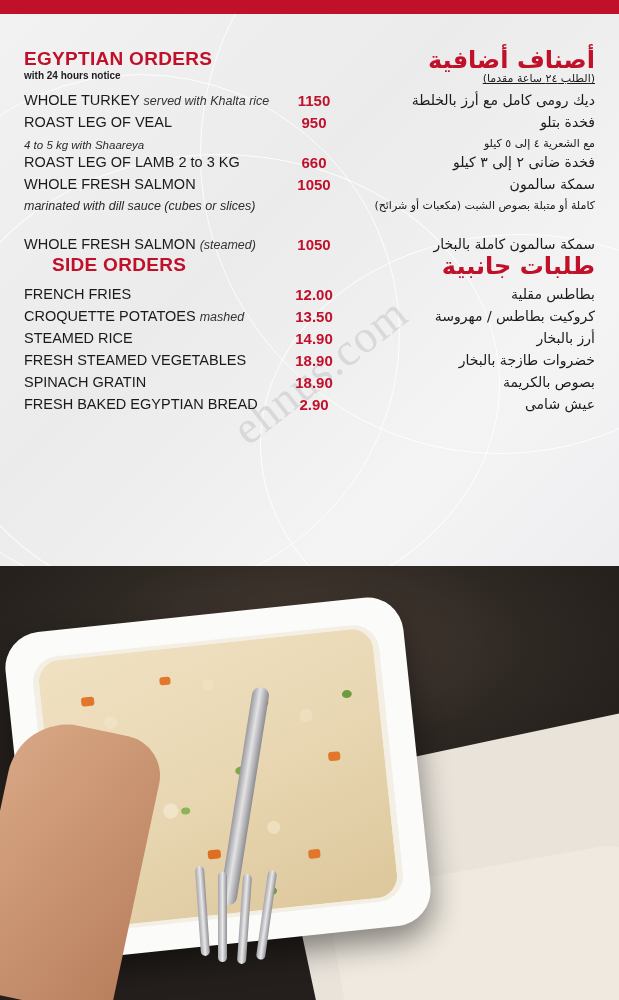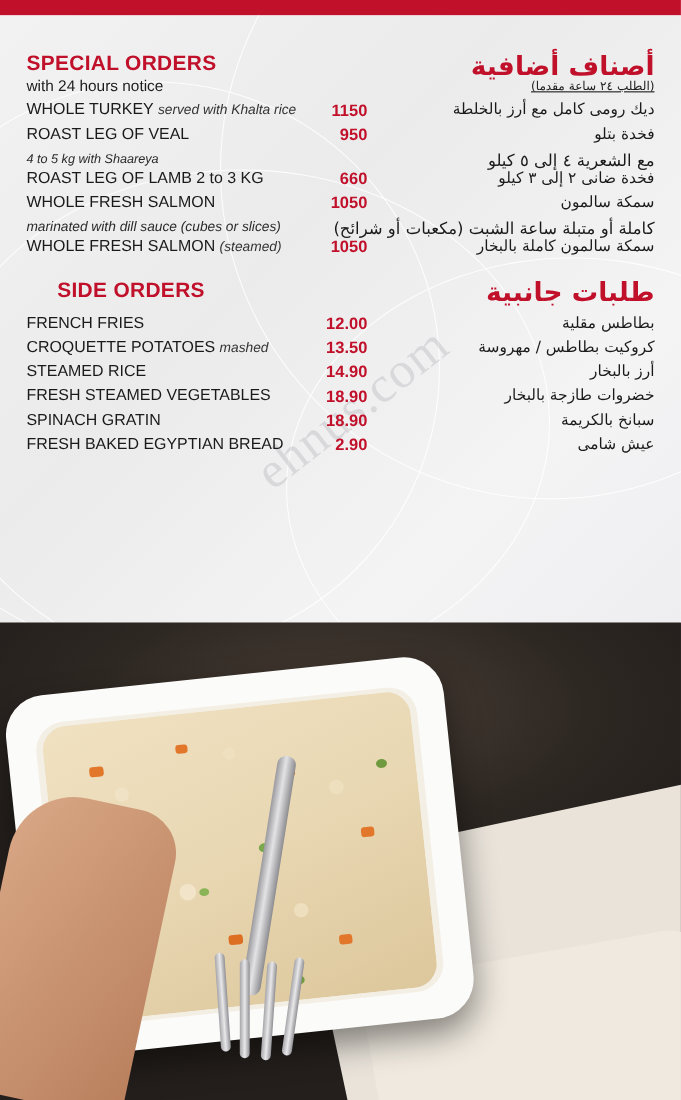--- a/index.html
+++ b/index.html
@@ -60,22 +60,22 @@
     left: 24px;
     font-size: 19px;
     font-weight: bold;
     color: #c0102a;
     letter-spacing: 0.3px;
   }
   .sec-head-en-sub {
     position: absolute;
     left: 24px;
     top: 24px;
-    font-size: 14px;
-    font-weight: normal;
+    font-size: 10px;
+    font-weight: bold;
     color: #1c1c1c;
   }
   .sec-head-ar {
     position: absolute;
     right: 24px;
     font-size: 24px;
     font-weight: bold;
     color: #c0102a;
     direction: rtl;
     font-family: "DejaVu Sans", sans-serif;
@@ -119,41 +119,41 @@
     color: #2a2a2a;
     text-align: right;
   }
   .en.note-big {
     font-size: 12.5px;
     font-style: italic;
     color: #2a2a2a;
   }
   .price {
     position: absolute;
-    left: 258px;
+    left: 276px;
     top: 0;
     width: 76px;
-    text-align: right;
+    text-align: center;
     font-size: 15px;
     font-weight: bold;
     color: #c0102a;
   }
   .ar {
     position: absolute;
     right: 24px;
     top: 0;
     font-size: 14px;
     color: #1a1a1a;
     direction: rtl;
     text-align: center;
     white-space: nowrap;
     font-family: "DejaVu Sans", sans-serif;
   }
   .ar.small {
-    font-size: 15px;
+    font-size: 11px;
   }
 
   
   .photo {
     position: absolute;
     left: 0; top: 566px;
     width: 619px; height: 434px;
     overflow: hidden;
     background: #2a2320;
   }
@@ -240,21 +240,21 @@
 
   <div class="menu-panel">
     <div class="swirl" style="left:-120px; top:60px; width:520px; height:520px;"></div>
     <div class="swirl" style="left:-60px; top:140px; width:560px; height:460px;"></div>
     <div class="swirl" style="left:200px; top:-160px; width:600px; height:600px;"></div>
     <div class="swirl" style="left:260px; top:220px; width:520px; height:420px;"></div>
 
     <div class="watermark">ehnus.com</div>
 
     <div class="section sec-special">
-      <div class="sec-head-en" style="top:18px;">SPECIAL ORDERS</div>
+      <div class="sec-head-en" style="top:18px;">EGYPTIAN ORDERS</div>
       <div class="sec-head-en-sub" style="top:40px;">with 24 hours notice</div>
       <div class="sec-head-ar" style="top:16px;">أصناف أضافية</div>
       <div class="sec-head-ar-sub" style="top:42px;">(الطلب ٢٤ ساعة مقدما)</div>
 
       <div class="rows" style="top:62px;">
         <div class="row">
           <div class="en"><span>WHOLE TURKEY</span> <span class="sub">served with Khalta rice</span></div>
           <div class="price">1150</div>
           <div class="ar">ديك رومى كامل مع أرز بالخلطة</div>
         </div>
@@ -272,23 +272,23 @@
           <div class="price">660</div>
           <div class="ar">فخدة ضانى ٢ إلى ٣ كيلو</div>
         </div>
         <div class="row">
           <div class="en">WHOLE FRESH SALMON</div>
           <div class="price">1050</div>
           <div class="ar">سمكة سالمون</div>
         </div>
         <div class="row small">
           <div class="en note-big" style="top:1px;">marinated with dill sauce (cubes or slices)</div>
-          <div class="ar small" style="top:1px;">كاملة أو متبلة ساعة الشبت (مكعبات أو شرائح)</div>
-        </div>
-        <div class="row" style="margin-top:0;">
+          <div class="ar small" style="top:1px;">كاملة أو متبلة بصوص الشبت (مكعبات أو شرائح)</div>
+        </div>
+        <div class="row" style="margin-top:20px;">
           <div class="en"><span>WHOLE FRESH SALMON</span> <span class="sub">(steamed)</span></div>
           <div class="price">1050</div>
           <div class="ar">سمكة سالمون كاملة بالبخار</div>
         </div>
       </div>
     </div>
 
     <div class="section sec-side">
       <div class="sec-head-en" style="top:10px;margin-left:28px;">SIDE ORDERS</div>
       <div class="sec-head-ar" style="top:8px;">طلبات جانبية</div>
@@ -310,21 +310,21 @@
           <div class="ar">أرز بالبخار</div>
         </div>
         <div class="row">
           <div class="en">FRESH STEAMED VEGETABLES</div>
           <div class="price">18.90</div>
           <div class="ar">خضروات طازجة بالبخار</div>
         </div>
         <div class="row">
           <div class="en">SPINACH GRATIN</div>
           <div class="price">18.90</div>
-          <div class="ar">سبانخ بالكريمة</div>
+          <div class="ar">بصوص بالكريمة</div>
         </div>
         <div class="row">
           <div class="en">FRESH BAKED EGYPTIAN BREAD</div>
           <div class="price">2.90</div>
           <div class="ar">عيش شامى</div>
         </div>
       </div>
     </div>
   </div>
 

